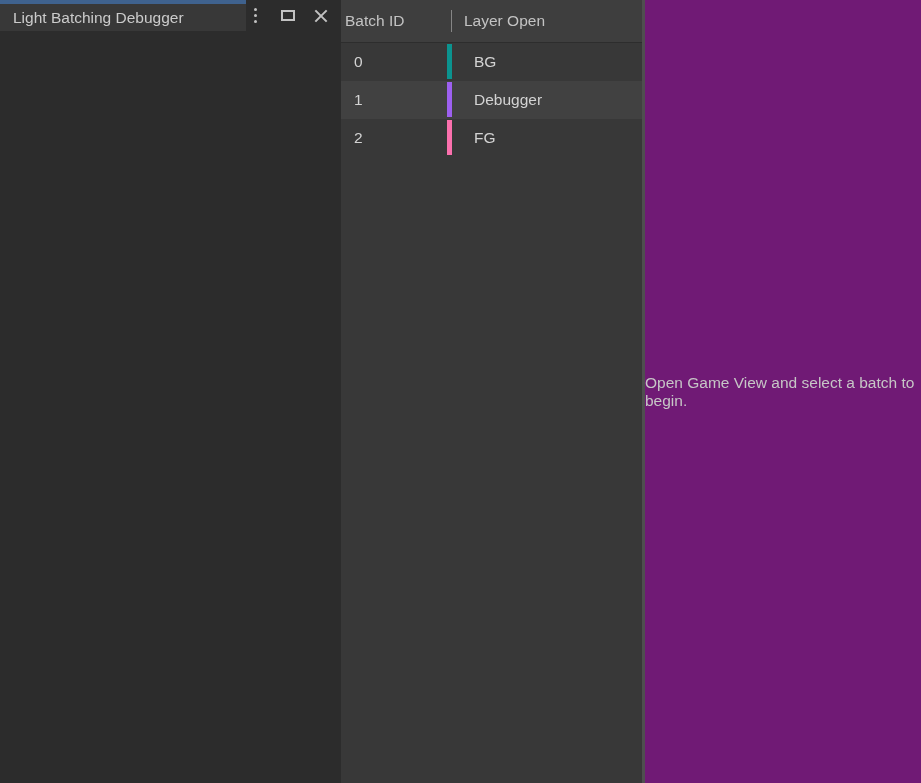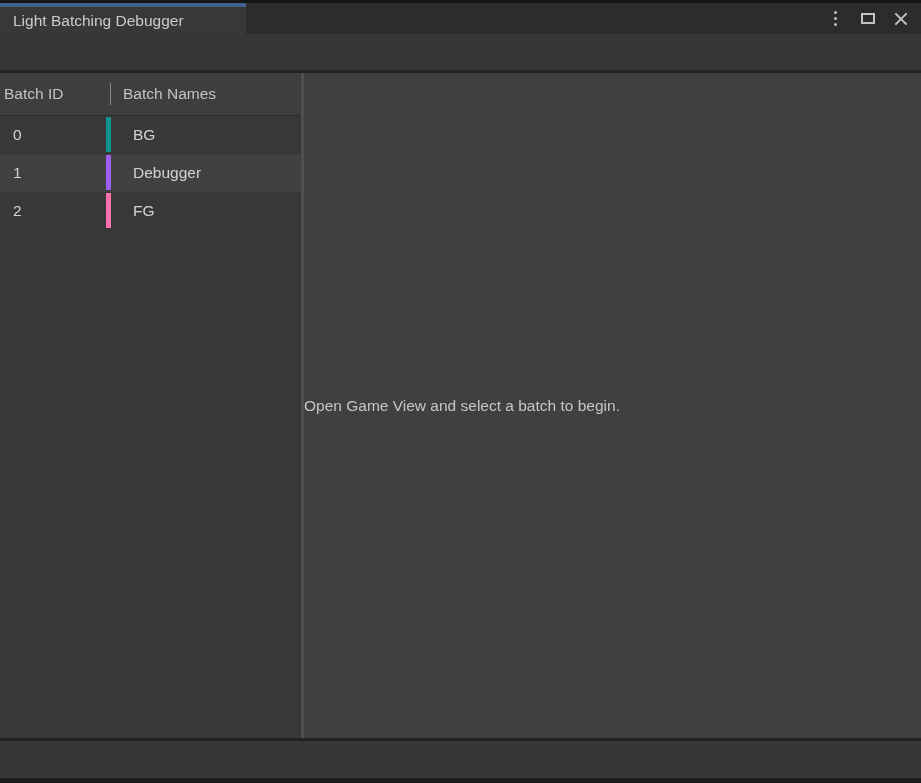--- a/index.html
+++ b/index.html
@@ -4,21 +4,21 @@
 <style>
   html, body { margin: 0; padding: 0; background: #1c1c1c; }
   * { box-sizing: border-box; }
   body {
     font-family: "Liberation Sans", "DejaVu Sans", sans-serif;
     width: 921px; height: 783px; overflow: hidden;
   }
   .window {
     width: 921px; height: 783px;
     background: #2c2c2c;
-    display: flex; flex-direction: column;
+    display: flex; flex-direction: row;
     position: relative;
   }
   .top-edge { height: 3px; background: #161616; flex: 0 0 auto; }
 
   
   .tabbar {
     height: 31px; flex: 0 0 auto;
     background: #2c2c2c;
     display: flex; align-items: stretch;
   }
@@ -60,21 +60,21 @@
   
   .content { flex: 1 1 auto; display: flex; min-height: 0; }
   .left-panel {
     width: 301px; flex: 0 0 auto;
     background: #383838;
     display: flex; flex-direction: column;
   }
   .splitter { width: 3px; flex: 0 0 auto; background: #4f4f4f; cursor: col-resize; }
   .right-panel {
     flex: 1;
-    background: #404040;
+    background: #701a75;
     display: flex; align-items: center; justify-content: flex-start;
   }
   .empty-message { color: #c6c6c6; font-size: 15.5px; }
 
   
   .table-header {
     height: 43px; flex: 0 0 auto;
     background: #3e3e3e;
     border-bottom: 1px solid #2d2d2d;
     display: flex; align-items: center;
@@ -137,21 +137,21 @@
 
   <div class="toolbar"></div>
 
   <div class="content">
 
     <div class="left-panel">
 
       <div class="table-header">
         <span class="col-batch">Batch ID</span>
         <span class="header-divider"></span>
-        <span class="col-layer">Batch Names</span>
+        <span class="col-layer">Layer Open</span>
       </div>
 
       <div class="row">
         <span class="cell-id">0</span>
         <span class="row-bar" style="background: rgb(11, 147, 143);"></span>
         <span class="cell-layer">BG</span>
       </div>
 
       <div class="row alt">
         <span class="cell-id">1</span>

